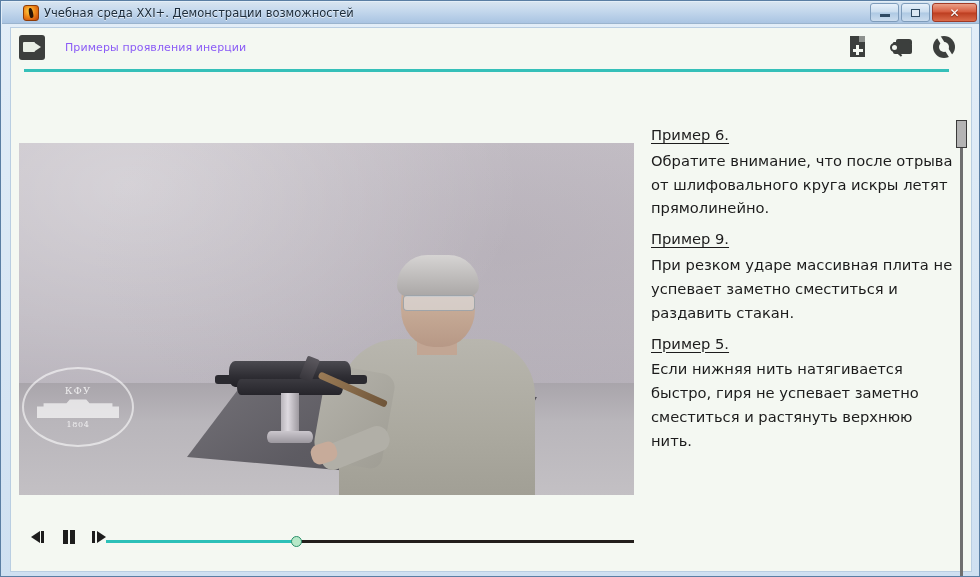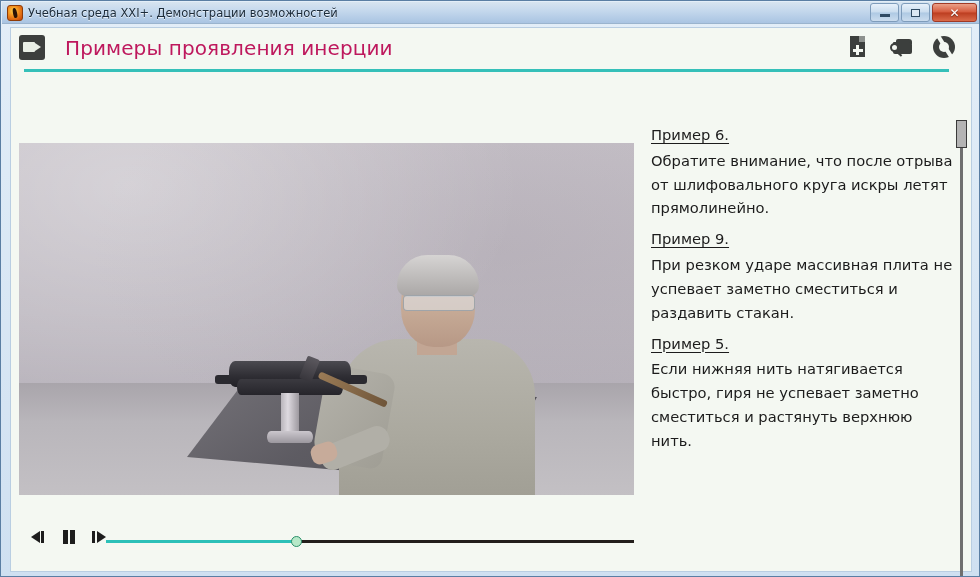--- a/index.html
+++ b/index.html
@@ -19,21 +19,21 @@
     border: 1px solid #5a7ea3;
     overflow: hidden;
   }
 
   
   #titlebar {
     position: absolute; left: 1px; top: 1px;
     width: 978px; height: 22px;
     background: linear-gradient(to bottom, #d7e4f0 0%, #c3d7ec 45%, #a9c4e2 100%);
     border-bottom: 1px solid #9ab4ce;
-    display: flex; align-items: center;
+    display: flex; align-items: center; padding-left: 16px;
   }
   #app-icon {
     width: 16px; height: 16px; margin-left: 5px; margin-right: 5px;
     border-radius: 3px;
     background: radial-gradient(circle at 38% 36%, #ffd24a 0%, #f08a1a 45%, #c33d07 100%);
     border: 1px solid #8e3b06;
     position: relative; flex: none;
   }
   #app-icon::after {
     content: "";
@@ -99,21 +99,21 @@
   }
   #header-video-icon .cam-lens {
     position: absolute; left: 16px; top: 8px;
     width: 0; height: 0;
     border-top: 4px solid transparent;
     border-bottom: 4px solid transparent;
     border-left: 6px solid #e9efe6;
   }
   #header-title {
     margin-left: 20px;
-    font-size: 20px; color: #be185d;
+    font-size: 11px; color: #8b5cf6;
     letter-spacing: .1px; white-space: nowrap;
   }
   #toolbar {
     position: absolute; right: 14px; top: 6px;
     display: flex; align-items: center; gap: 17px;
   }
   .tb-icon { width: 26px; height: 26px; position: relative; cursor: pointer; }
 
   
   .ico-newdoc .page {
@@ -512,20 +512,25 @@
         <div class="arm-r"></div>
         <div class="plate"></div>
         <div class="plate2"></div>
         <div class="stand-col"></div>
         <div class="stand-foot"></div>
 
         <div class="hammer-handle"></div>
         <div class="hammer-head"></div>
         <div class="hand"></div>
 
+        <div id="watermark">
+          <span class="wm-top">КФУ</span>
+          <span class="wm-building"></span>
+          <span class="wm-year">1804</span>
+        </div>
       </div>
 
       <div id="text-col">
 
         <div>
           <div class="para-head">Пример 6.</div>
           <div class="para-body">Обратите внимание, что после отрыва от шлифовального круга искры летят прямолинейно.</div>
         </div>
 
         <div>

